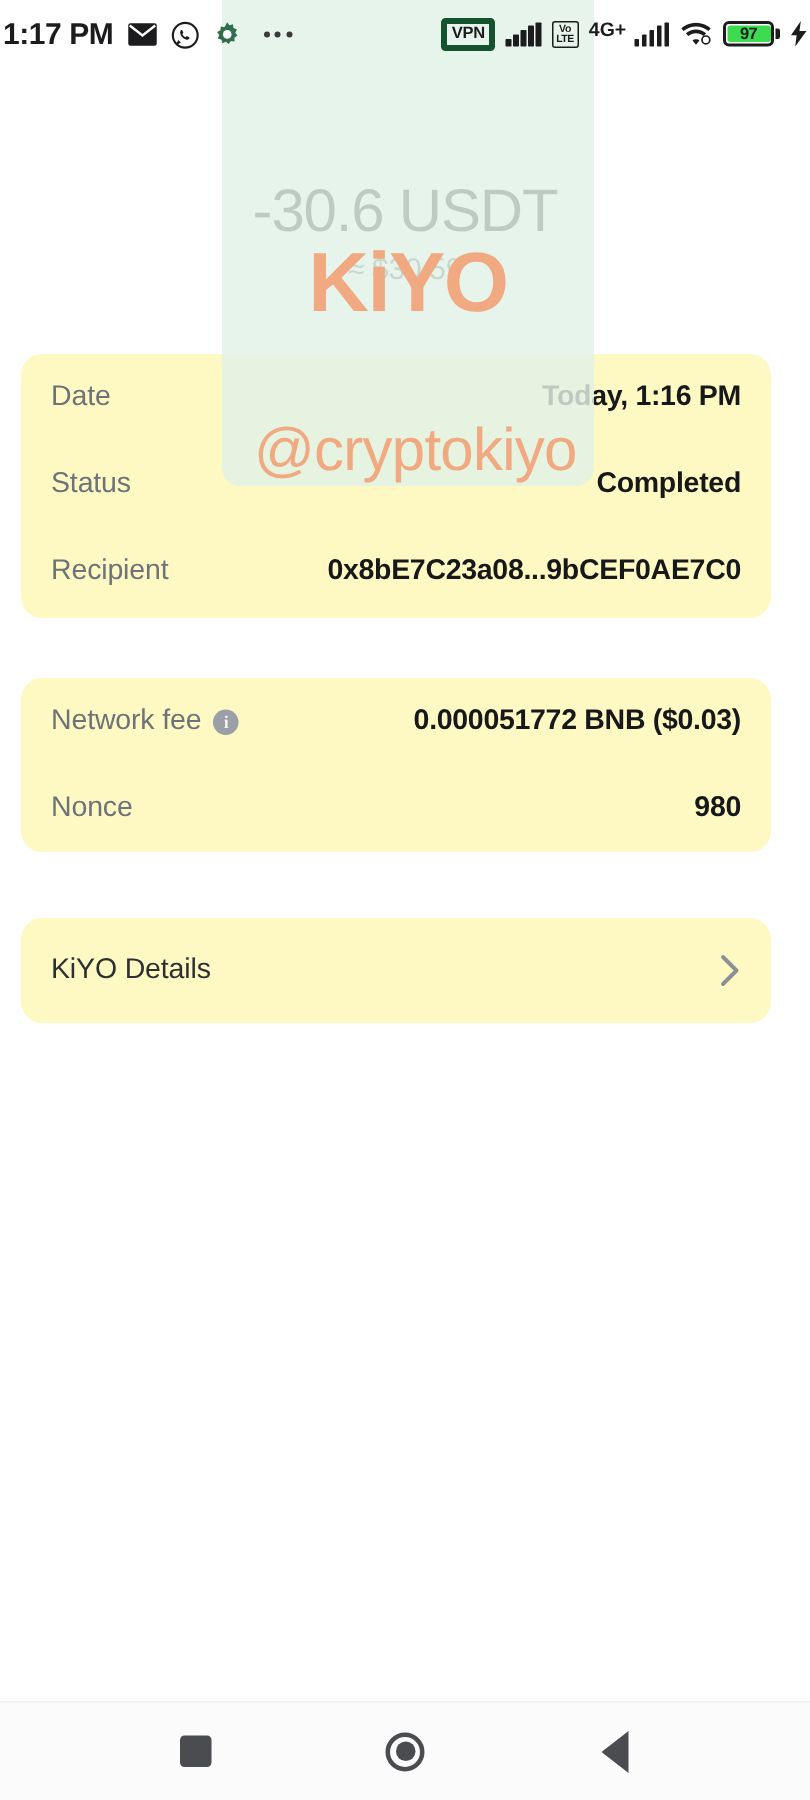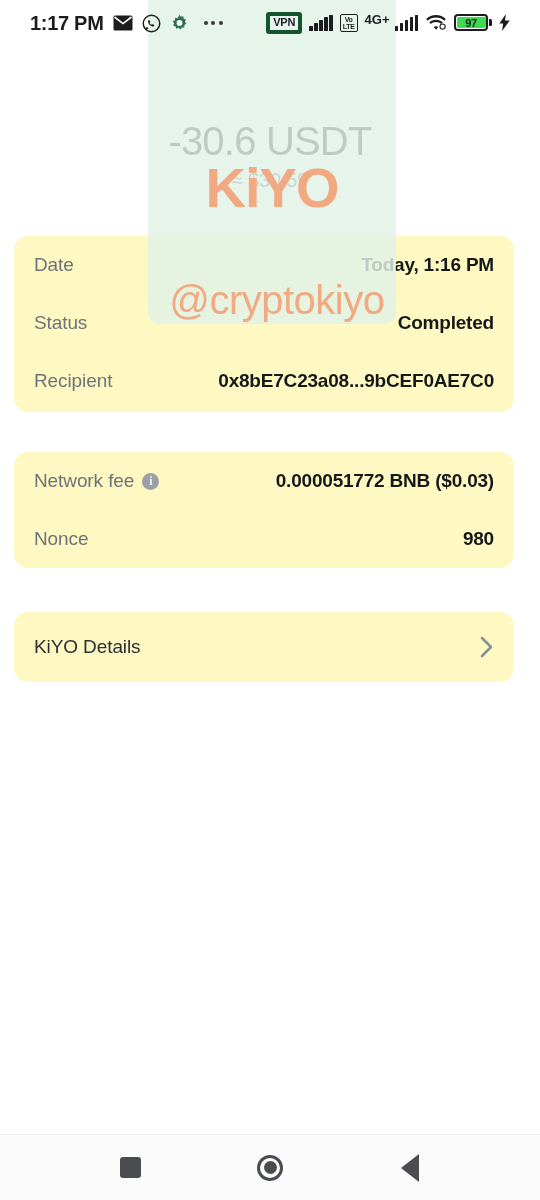--- a/index.html
+++ b/index.html
@@ -13,21 +13,21 @@
     position:relative;
     width:540px; height:1200px;
     background:#ffffff;
   }
 
   
   .statusbar {
     position:absolute; top:0; left:0;
     width:540px; height:46px;
     display:flex; align-items:center;
-    padding:0 30px;
+    padding:0 2px;
     z-index:5;
   }
   .sb-left { display:flex; align-items:center; gap:9px; }
   .sb-right { display:flex; align-items:center; gap:7px; margin-left:auto; }
   .sb-time {
     font-size:20px; font-weight:700; color:#1c1c1e;
     letter-spacing:-0.3px;
   }
   .sb-icon { display:flex; align-items:center; justify-content:center; }
   .dots-icon {

